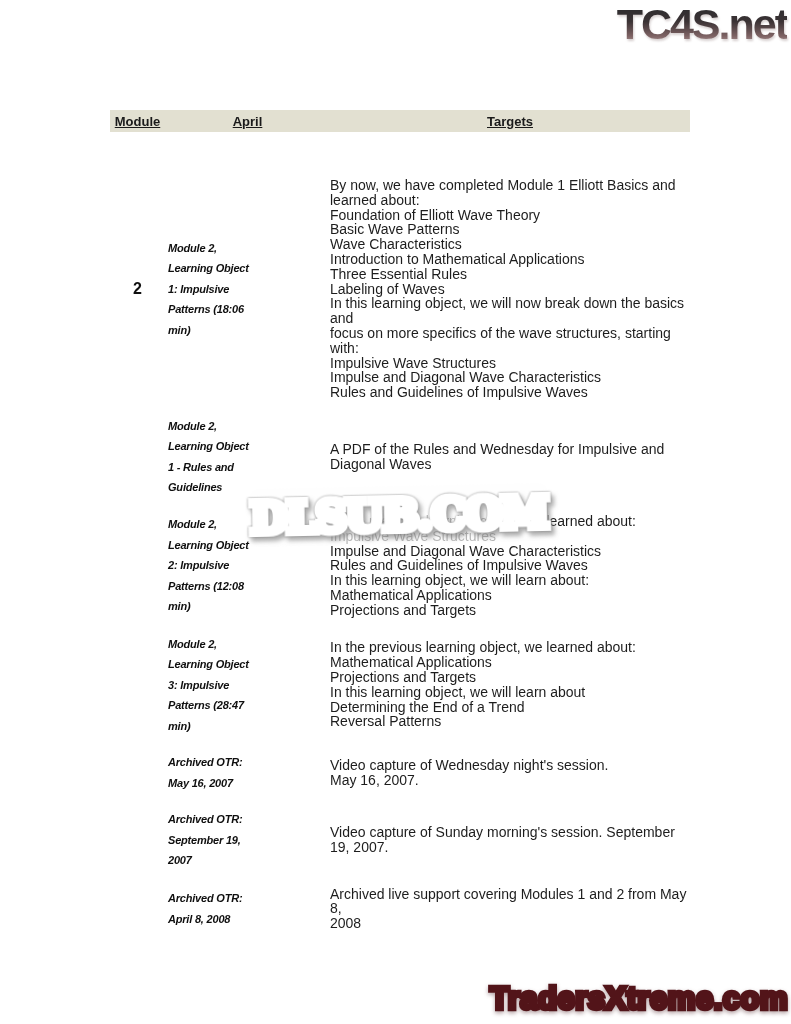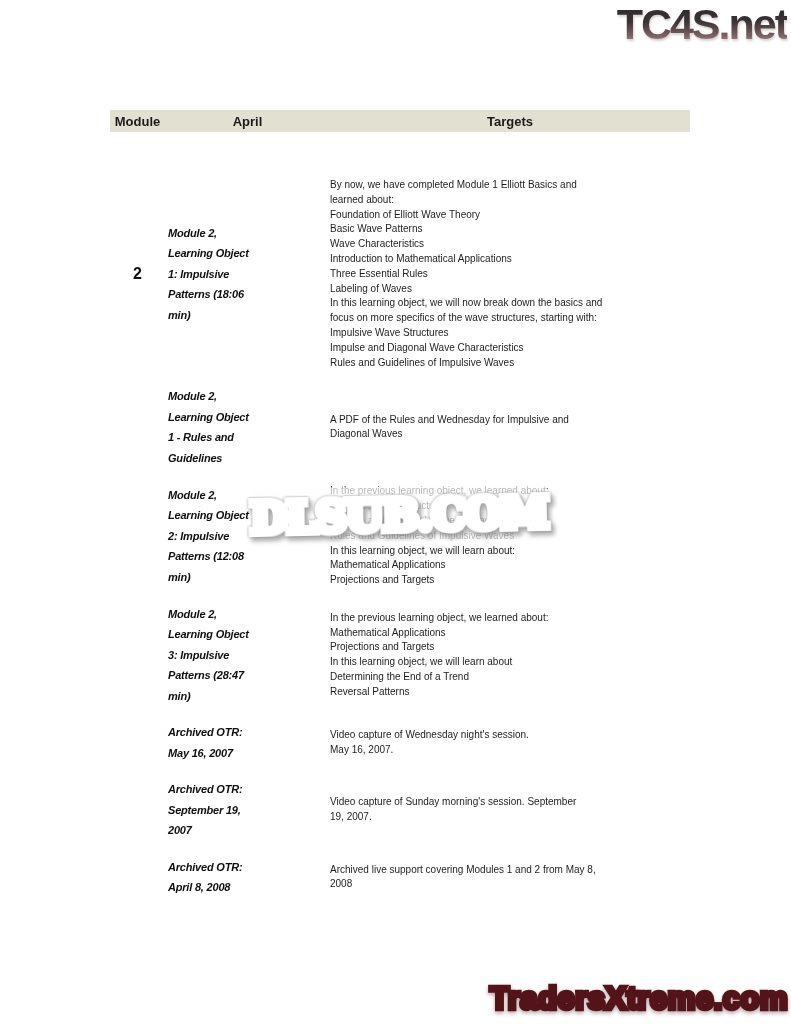--- a/index.html
+++ b/index.html
@@ -61,36 +61,36 @@
     position:absolute; left:110px; top:110px; width:580px;
     border-collapse:collapse; table-layout:fixed;
   }
   col.w-module  { width:55px; }
   col.w-topic   { width:165px; }
   col.w-summary { width:360px; }
 
   th {
     background:#e2e0d1; height:22px; padding:0;
     font-size:13px; font-weight:bold; color:#1a1a1a;
-    text-align:center; vertical-align:middle;
+    text-align:center; vertical-align:middle;text-decoration:underline;
   }
   tr.spacer-row td { height:38px; padding:0; }
 
   td { vertical-align:middle; }
   td.c-module {
     text-align:center; font-weight:bold; font-size:16px;
     padding:8px 0; color:#101010;
   }
   td.c-topic {
     font-weight:bold; font-style:italic; font-size:11px; line-height:20.5px;
     letter-spacing:-0.2px; white-space:pre-line;
     padding:8px 0 8px 3px; color:#0f0f0f;
   }
   td.c-summary {
-    font-size:10px; line-height:14.8px; white-space:pre-line;
+    font-size:14px; line-height:14.8px; white-space:pre-line;
     padding:8px 0; color:#1d1d1d;
   }
 </style>
 </head>
 <body>
 
 <div class="tc4s-logo">TC4S.net</div>
 
 <table class="course">
   <colgroup>

